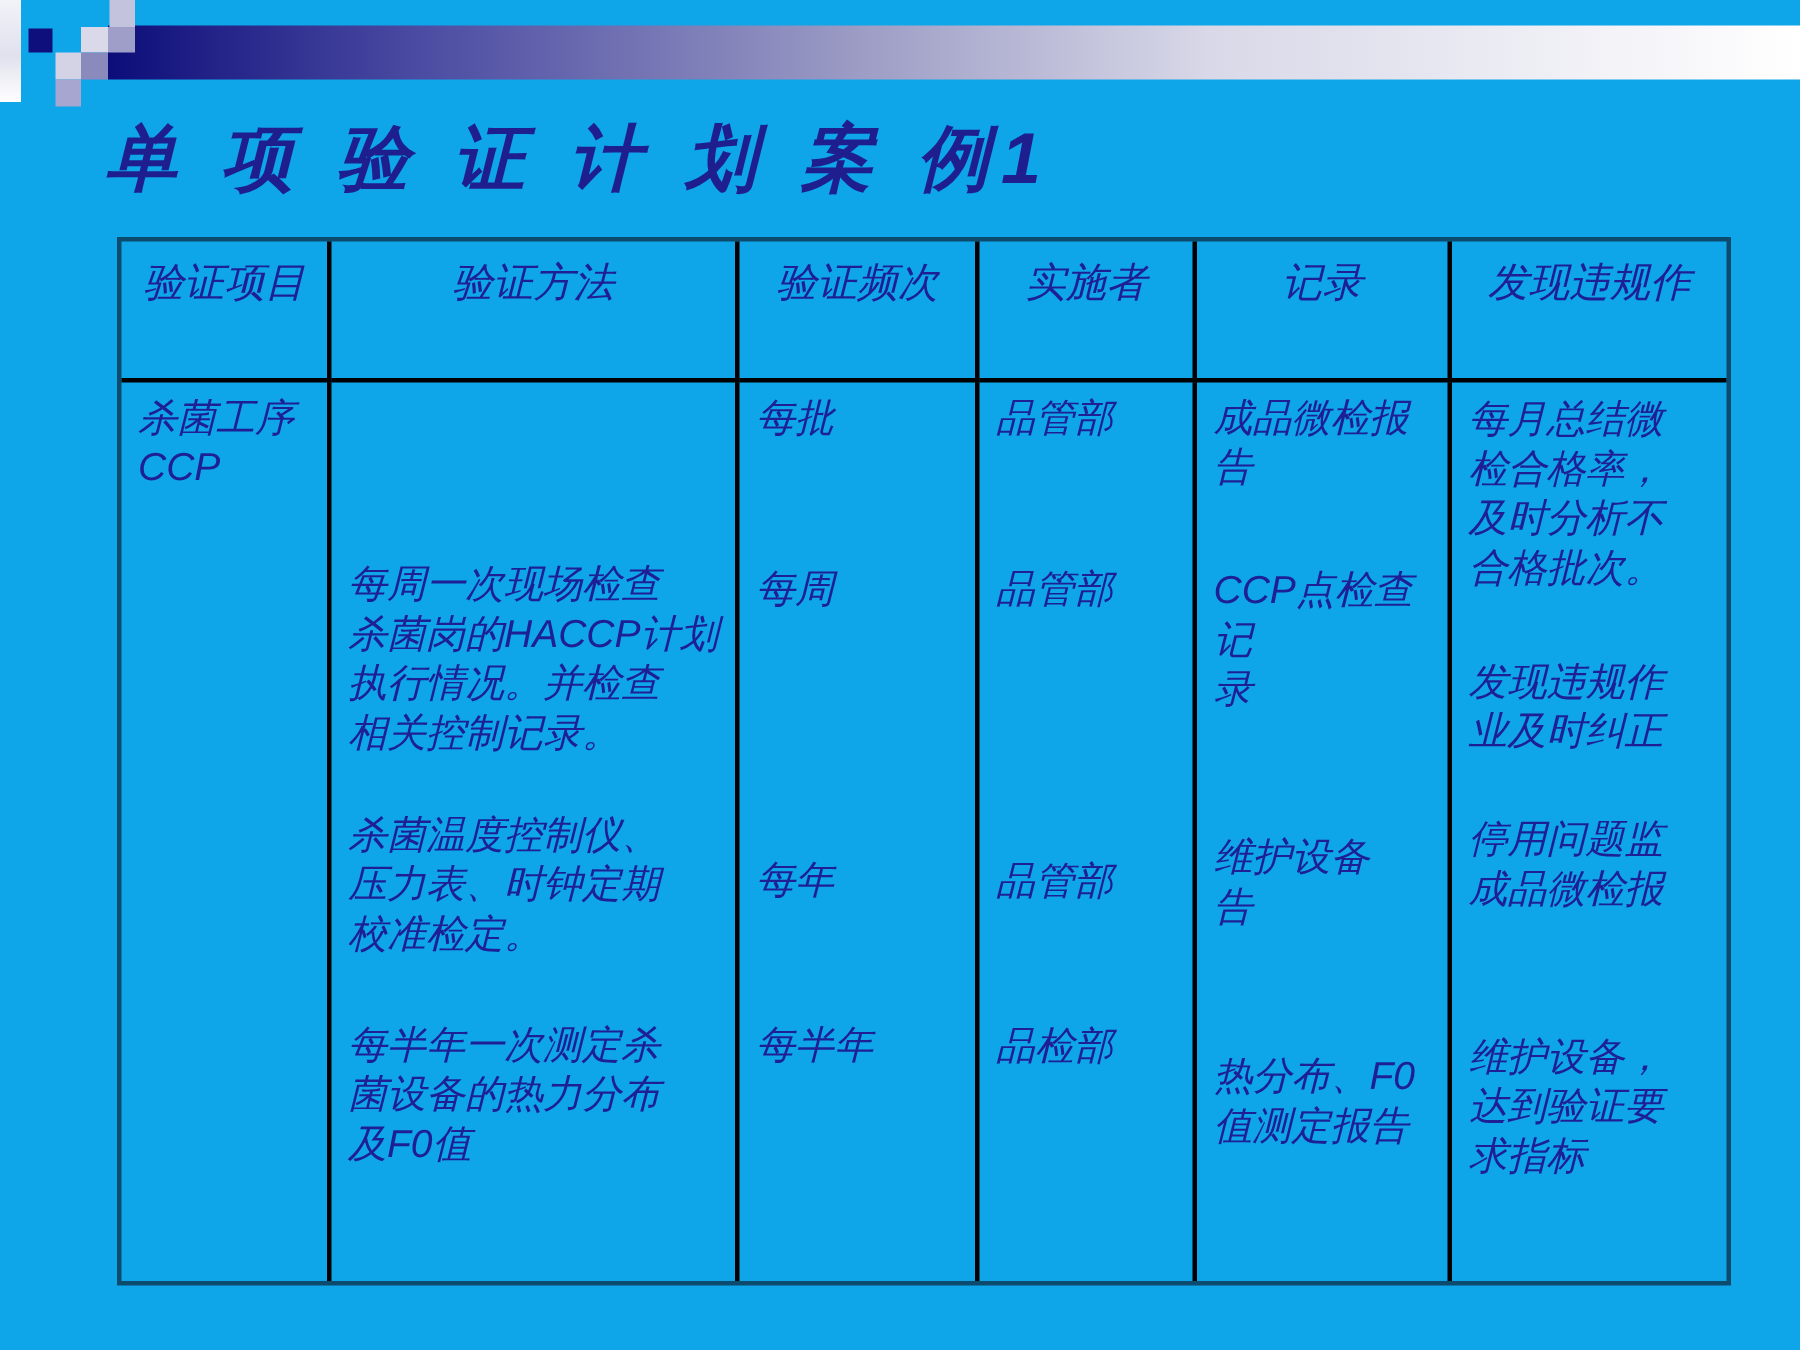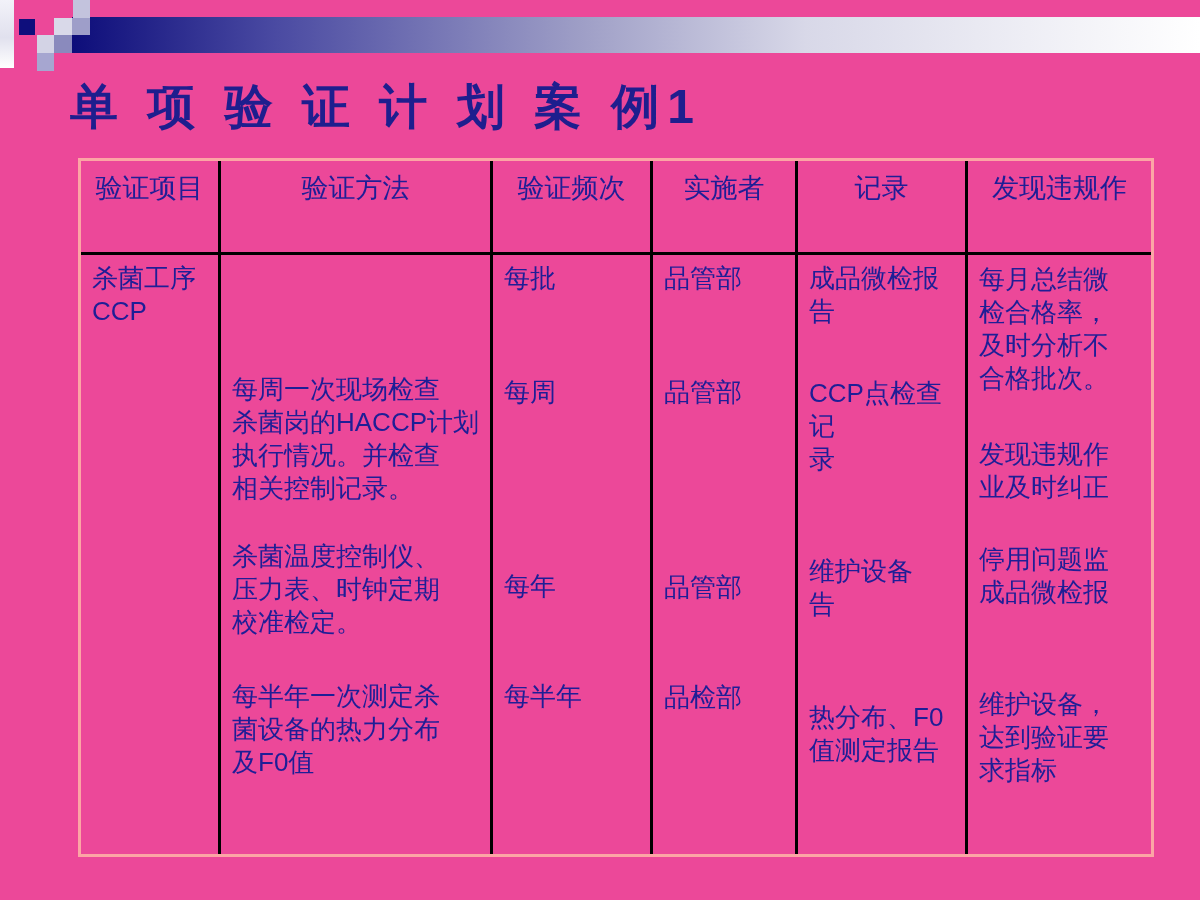--- a/index.html
+++ b/index.html
@@ -1,18 +1,18 @@
 <!DOCTYPE html>
 <html><head>
 <meta charset="utf-8">
 <style>
   html,body { margin:0; padding:0; background:#ffffff; }
   .slide {
-    position:relative; width:1200px; height:900px; background:#ec4899;
-    overflow:hidden; font-family:"Liberation Sans","DejaVu Sans",sans-serif;
+    position:relative; width:1200px; height:900px; background:#0ea5e9;
+    overflow:hidden; font-family:"Liberation Sans","DejaVu Sans",sans-serif;font-style:italic;
   }
   
   .strip {
     position:absolute; left:0; top:0; width:14px; height:68px;
     background:linear-gradient(to bottom,#f2f2f9 0%,#e1e1ee 55%,#ffffff 100%);
   }
   .bar {
     position:absolute; left:72px; top:17px; width:1128px; height:36px;
     background:linear-gradient(to right,#0d0d7a 0%,#4a4aa2 18%,#9e9ec6 45%,#d8d8e8 65%,#ffffff 100%);
   }
@@ -27,21 +27,21 @@
 
   .title {
     position:absolute; left:70px; top:78px; margin:0;
     font-size:48px; line-height:58px; font-weight:bold;
     color:#1e1e8e; letter-spacing:8px; white-space:nowrap;
   }
 
   
   .vtable {
     position:absolute; left:78px; top:158px; width:1070px; height:693px;
-    border:3px solid #fca5a5; box-sizing:content-box;
+    border:3px solid #0c4a6e; box-sizing:content-box;
     display:grid;
     grid-template-columns:140px 272px 160px 145px 170px 1fr;
     grid-template-rows:94px 1fr;
     color:#1e1e96;
   }
   .hcell, .bcell { box-sizing:border-box; }
   .hcell {
     border-right:3px solid #000000; border-bottom:3px solid #000000;
     text-align:center; padding-top:11px; font-size:27px; line-height:32px;
   }

